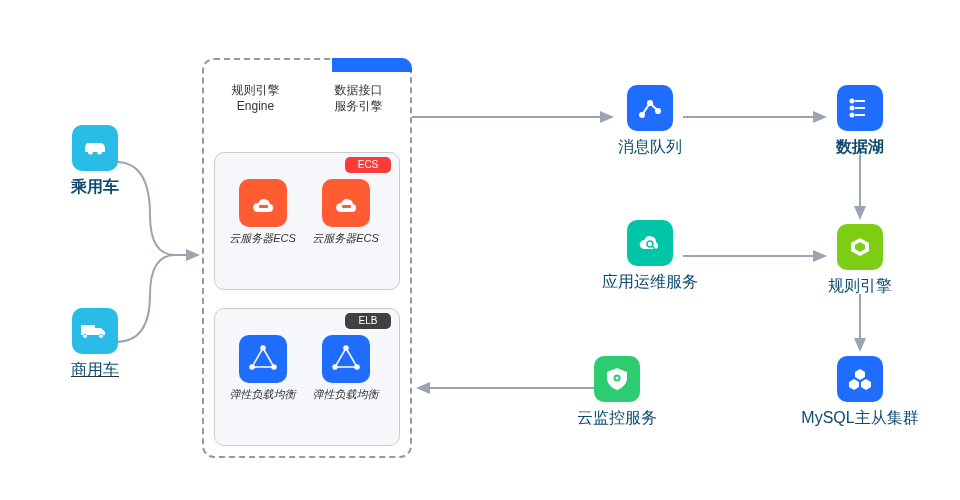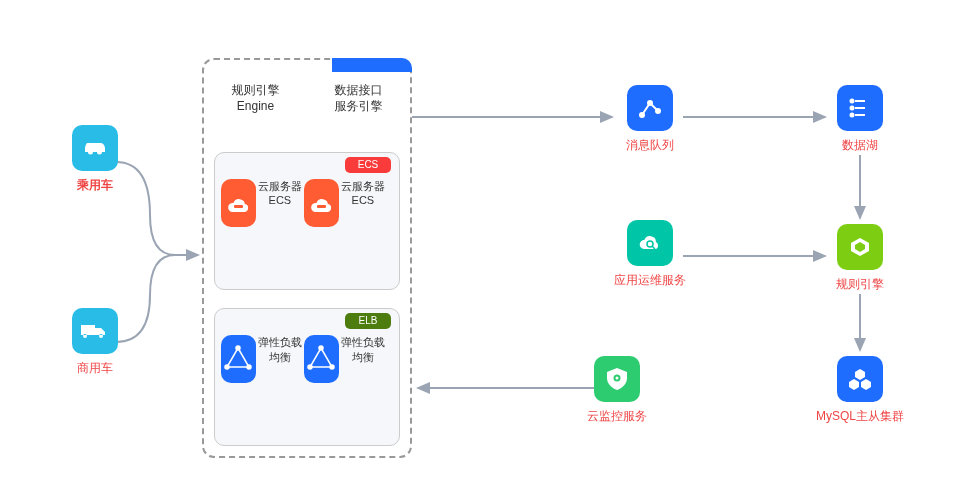--- a/index.html
+++ b/index.html
@@ -23,23 +23,23 @@
   .node .ico {
     width: 46px;
     height: 46px;
     border-radius: 10px;
     display: flex;
     align-items: center;
     justify-content: center;
     margin-bottom: 6px;
   }
   .node .label {
-    font-size: 12px;
+    font-size: 16px;
     text-align: center;
-    color: #ef4444;
+    color: #0c4a6e;
     white-space: nowrap;
   }
 
   .c-cyan  { background: #29bce6; }
   .c-blue  { background: #1f6dff; }
   .c-teal  { background: #00c6a7; }
   .c-lime  { background: #7dce13; }
   .c-green { background: #2ecc71; }
 
   
@@ -88,26 +88,27 @@
     right: 8px;
     width: 46px;
     height: 16px;
     border-radius: 5px;
     font-size: 10px;
     line-height: 16px;
     text-align: center;
     color: #fff;
   }
   .tag-ecs { background: #f93b3b; color:#fff; }
-  .tag-elb { background: #4d7c0f; color:#1f6dff; }
+  .tag-elb { background: #404040; color:#1f6dff; }
   .svc {
     display: flex;
-    flex-direction: row;
-    align-items: flex-start;
+    flex-direction: column;
+    align-items: center;
     width: 85px;
+    font-style: italic;
   }
   .svc .sico {
     width: 48px; height: 48px;
     border-radius: 10px;
     display: flex; align-items: center; justify-content: center;
     margin-bottom: 4px;
   }
   .svc .slabel { font-size: 11px; text-align: center; color: #333; }
   .s-orange { background: #ff5c33; }
   .s-blue   { background: #1f6dff; }
@@ -146,21 +147,21 @@
 
 <div class="node" style="left:50px; top:125px;font-weight:bold;">
   <div class="ico c-cyan">
     <svg width="28" height="20" viewBox="0 0 28 20">
         <path fill="#fff" d="M4 10c0-1 1-4 2-5h14c2 0 4 3 4 5v4h-3a2.5 2.5 0 0 1-5 0H12a2.5 2.5 0 0 1-5 0H4v-4z"></path>
       </svg>
   </div>
   <div class="label">乘用车</div>
 </div>
 
-<div class="node" style="left:50px; top:308px;">
+<div class="node" style="left:50px; top:308px;text-decoration:underline;">
   <div class="ico c-cyan">
     <svg width="30" height="20" viewBox="0 0 30 20">
         <path fill="#fff" d="M1 4h14v10H1zM15 7h6l4 4v3h-10zM5 17a2 2 0 1 0 0-4 2 2 0 0 0 0 4zm16 0a2 2 0 1 0 0-4 2 2 0 0 0 0 4z"></path>
       </svg>
   </div>
   <div class="label">商用车</div>
 </div>
 
 <div class="mainbox">
   <div class="tab"></div>
@@ -235,21 +236,21 @@
           <circle cx="5" cy="20" r="2" fill="#fff"></circle>
           <circle cx="13" cy="8" r="2" fill="#fff"></circle>
           <circle cx="21" cy="16" r="2" fill="#fff"></circle>
           <path d="M5 20 L13 8 L21 16"></path>
         </g>
       </svg>
   </div>
   <div class="label">消息队列</div>
 </div>
 
-<div class="node" style="left:815px; top:85px;">
+<div class="node" style="left:815px; top:85px;font-weight:bold;">
   <div class="ico c-blue">
     <svg width="26" height="26" viewBox="0 0 26 26">
         <g stroke="#fff" stroke-width="2" fill="none">
           <path d="M8 6h10M8 13h10M8 20h10"></path>
           <circle cx="5" cy="6" r="1.5" fill="#fff"></circle>
           <circle cx="5" cy="13" r="1.5" fill="#fff"></circle>
           <circle cx="5" cy="20" r="1.5" fill="#fff"></circle>
         </g>
       </svg>
   </div>

